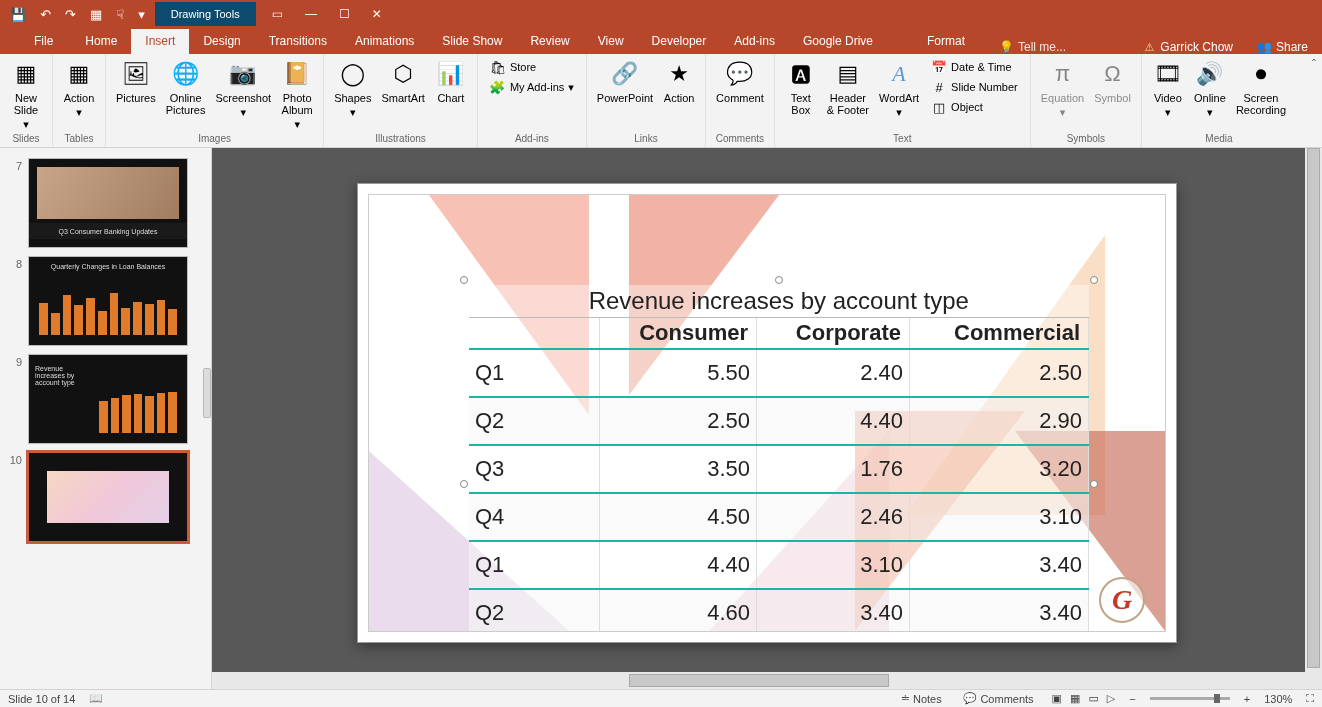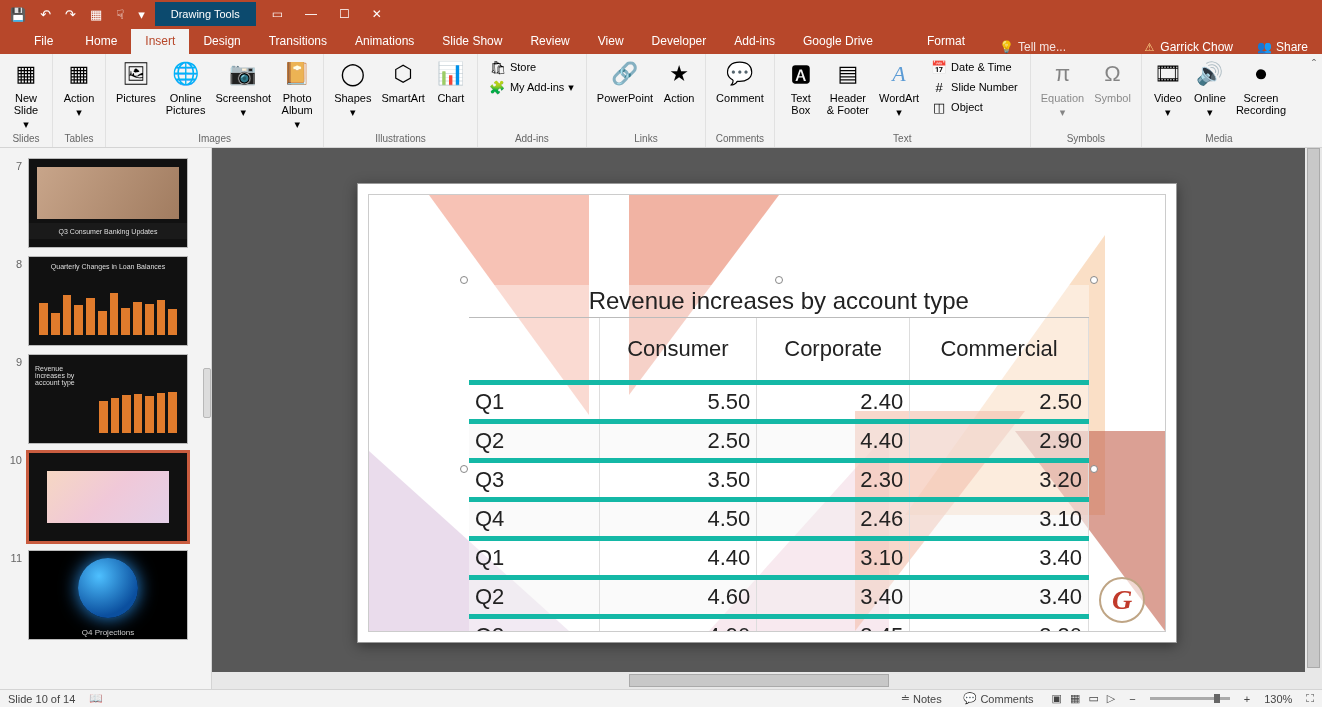--- a/index.html
+++ b/index.html
@@ -60,22 +60,22 @@
 
 .tbl-wrap { position: absolute; left: 100px; top: 90px; width: 620px; background: rgba(255,255,255,.4);}
 .handles { position:absolute; inset:-5px; pointer-events:none;}
 .handle { position:absolute; width:8px; height:8px; background:#fff; border:1px solid #888; border-radius:50%; }
 .h-tl{left:-4px;top:-4px;} .h-tr{right:-4px;top:-4px;} .h-bl{left:-4px;bottom:-4px;} .h-br{right:-4px;bottom:-4px;}
 .h-t{left:50%;top:-4px;transform:translateX(-50%);} .h-b{left:50%;bottom:-4px;transform:translateX(-50%);}
 .h-l{left:-4px;top:50%;transform:translateY(-50%);} .h-r{right:-4px;top:50%;transform:translateY(-50%);}
 
 table.dtable { width: 100%; border-collapse: collapse; font-family: Calibri, sans-serif; font-size: 22px; color: #222; }
 table.dtable th.title { font-size: 24px; font-weight: 400; text-align: center; border-bottom: 1px solid #bbb; padding: 2px; }
-table.dtable th.col { font-weight: 400; text-align: center; padding: 18px 8px; border-bottom: 1px solid #bbb; border-right: 1px solid #ddd; }
-table.dtable td { border-top: 5px solid #14b8a6; border-right: 1px solid #ddd; padding: 4px 6px; }
+table.dtable th.col { font-weight: 700; text-align: right; padding: 2px 8px; border-bottom: 1px solid #bbb; border-right: 1px solid #ddd; }
+table.dtable td { border-top: 2px solid #14b8a6; border-right: 1px solid #ddd; padding: 10px 6px; }
 table.dtable td:first-child { border-left: none; }
 table.dtable td.num { text-align: right; }
 table.dtable tr.band td { background: rgba(240,240,240,.35); }
 
 .glogo { position: absolute; right: 20px; bottom: 8px; width: 46px; height: 46px; border: 2px solid #bfa585; border-radius: 50%; display: flex; align-items: center; justify-content: center; color: #c13a2b; font-family: Georgia, serif; font-size: 28px; font-weight: bold; font-style:italic; background:rgba(255,255,255,.6);}
 
 .statusbar { height: 18px; background: #f3f3f3; border-top: 1px solid #d4d4d4; display: flex; align-items: center; font-size: 11px; color: #444; padding: 0 8px; gap: 14px; }
 .statusbar .mid { flex: 1; }
 .statusbar .sbtn { cursor: pointer; display: flex; align-items: center; gap: 3px; padding: 0 4px;}
 .statusbar .views { display: flex; gap: 8px; }
@@ -355,27 +355,20 @@
             <div class="mini-bar" style="height:76%"></div>
           </div>
       </div>
     </div>
     <div class="thumb-row">
       <div class="thumb-num">10</div>
       <div class="thumb active">
         <div class="mini-tbl" style="background:linear-gradient(135deg,#f6d7c3,#f0c8d8,#e4d0e8)"></div>
       </div>
     </div>
-    <div class="thumb-row">
-      <div class="thumb-num">11</div>
-      <div class="thumb" style="background:#000">
-        <div class="mini-earth"></div>
-        <div class="thumb-caption">Q4 Projections</div>
-      </div>
-    </div>
   </div>
 
   <div class="canvas-area">
     <div class="splitter"></div>
     <div class="slide">
       <div class="slide-inner">
         <div class="tri tri1"></div>
           <div class="tri tri2"></div>
           <div class="tri tri3"></div>
         <div class="tri tri4"></div>
@@ -415,21 +408,21 @@
                 </tr>
                 <tr class="band">
                   <td>Q2</td>
                   <td class="num">2.50</td>
                   <td class="num">4.40</td>
                   <td class="num">2.90</td>
                 </tr>
                 <tr>
                   <td>Q3</td>
                   <td class="num">3.50</td>
-                  <td class="num">2.30</td>
+                  <td class="num">1.76</td>
                   <td class="num">3.20</td>
                 </tr>
                 <tr class="band">
                   <td>Q4</td>
                   <td class="num">4.50</td>
                   <td class="num">2.46</td>
                   <td class="num">3.10</td>
                 </tr>
                 <tr>
                   <td>Q1</td>

